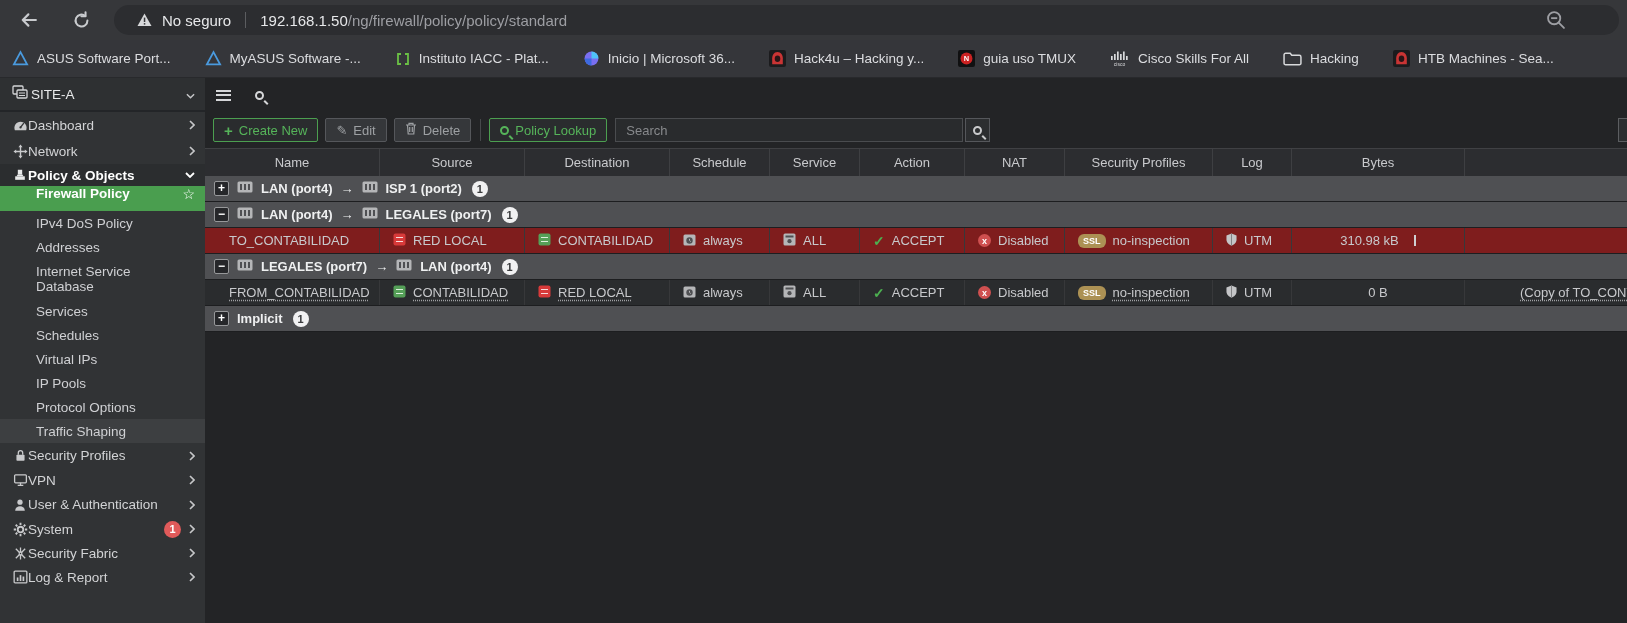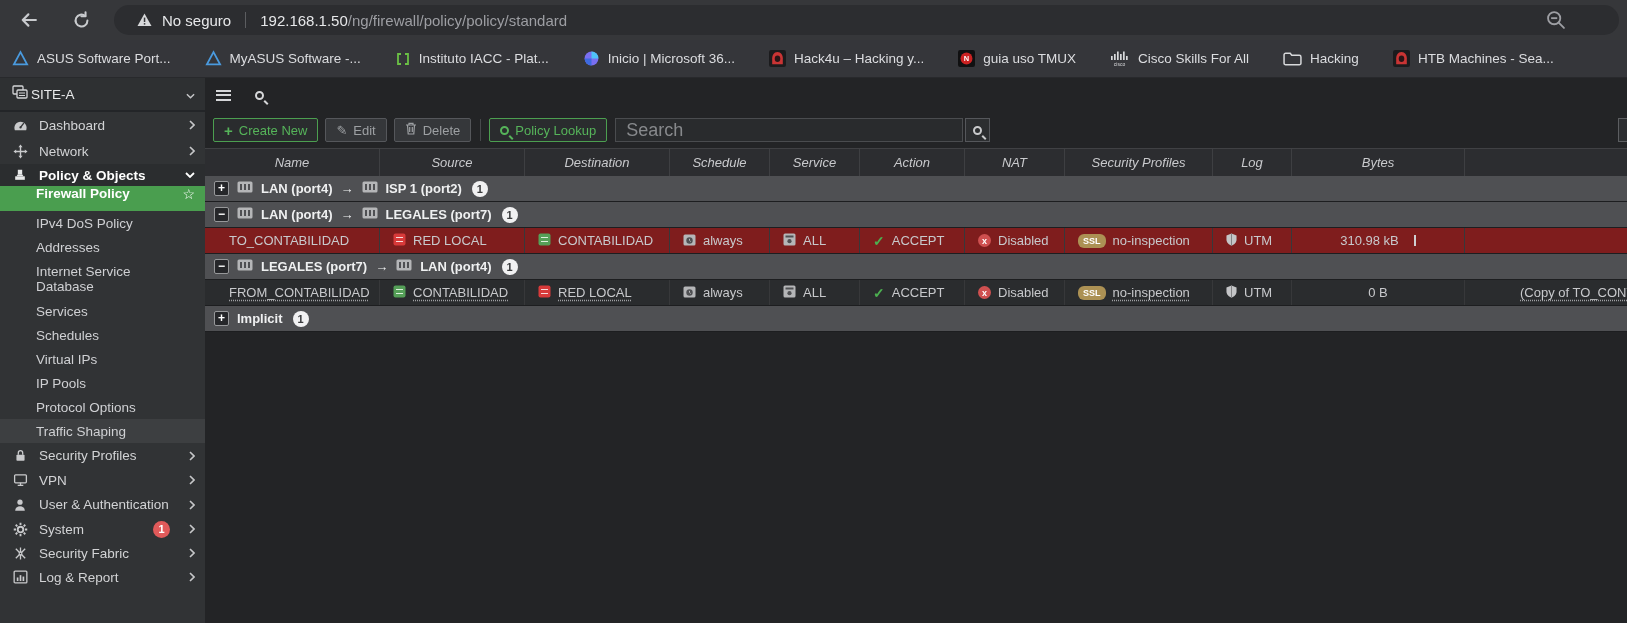--- a/index.html
+++ b/index.html
@@ -32,21 +32,21 @@
 
   
   .app { position:absolute; left:0; top:78px; width:1627px; height:545px; }
 
   
   .sidebar { position:absolute; left:0; top:0; width:205px; height:545px;
     background:#313335; color:#d2d3d5; font-size:13.5px; overflow:hidden; }
   .site-row { height:34px; background:#2e3032; border-bottom:2px solid #232528;
     display:flex; align-items:center; padding:0 10px 0 12px; color:#e8e9ea; }
   .site-row .lbl { margin-left:3px; }
-  .side-item { height:26px; display:flex; align-items:center; padding:0 10px 0 12px; gap:11px; }
+  .side-item { height:26px; display:flex; align-items:center; padding:0 10px 0 12px; }
   .side-item .lbl { flex:0 1 auto; }
   .side-item .chev { margin-left:auto; display:flex; }
   .icon16 { width:16px; display:flex; justify-content:center; }
   .section-open { background:#2b2d2f; color:#fff; font-weight:bold; }
   .sub-item { height:24px; display:flex; align-items:center; padding-left:36px; color:#cfd0d3; }
   .sub-wrap { height:40px; line-height:15px; display:flex; align-items:center;
     padding-left:36px; color:#cfd0d3; }
   .sub-wrap span { width:130px; }
   .sub-selected { background:#4a9e4f; color:#fff; font-weight:bold; height:25px;
     display:flex; align-items:flex-start; padding:0 10px 0 36px;gap:24px; }
@@ -74,34 +74,34 @@
     left:8px; top:7.5px; transform:rotate(-45deg); }
   .tbar2 { height:36px; display:flex; align-items:center; padding-left:8px; position:relative; }
   .btn { height:24px; display:flex; align-items:center; gap:6px; padding:0 10px;
     border:1px solid #55575b; background:#35373a; color:#9da0a3; font-size:13px;
     border-radius:2px; margin-right:7px; white-space:nowrap; }
   .btn.green { border-color:#4c9f50; color:#56b45a; background:#2a2c2e; }
   .btn .plus { font-weight:bold; font-size:15px; }
   .btn .pencil { font-size:13px; }
   .tsep { width:1px; height:22px; background:#47494c; margin:0 8px 0 2px; }
   .search-input { width:348px; height:24px; background:#292b2d; border:1px solid #4a4c4f;
-    color:#cfd0d2; font-size:18px; padding:1px 10px; font-family:"Liberation Sans",sans-serif;
+    color:#cfd0d2; font-size:13px; padding:1px 10px; font-family:"Liberation Sans",sans-serif;
     margin-left:1px; outline:none; }
   .search-input::placeholder { color:#87898c; }
   .mag-btn { width:25px; height:24px; border:1px solid #55575b; background:#2c2e30;
     color:#c9cacc; display:flex; align-items:center; justify-content:center; margin-left:2px; }
   .partial-btn { position:absolute; right:0; top:6px; width:9px; height:24px;
     border:1px solid #5c5e61; border-right:none; background:#2c2e30; }
 
   
   .grid-cols { display:grid;
     grid-template-columns:175px 145px 145px 100px 90px 105px 100px 148px 79px 173px 1fr; }
   .thead { height:28px; background:#2c2d30; border-top:1px solid #404144; }
   .th { display:flex; align-items:center; justify-content:center; color:#c9cacd;
-    font-size:13px; border-right:1px solid #3e3f42;font-style:italic; }
+    font-size:13px; border-right:1px solid #3e3f42; }
   .th:last-child { border-right:none; }
   .row { height:26px; border-bottom:1px solid #1d1e20; font-size:13px; }
   .group-row { background:#4f5053; display:flex; align-items:center; gap:8px;
     padding-left:9px; color:#eff0f1; font-weight:bold; }
   .expander { width:15px; height:15px; background:#26272a; border:1px solid #97989a;
     border-radius:2px; color:#fff; font-size:12px; line-height:13px; text-align:center;
     font-weight:bold; flex:none; }
   .cnt-badge { width:16px; height:16px; border-radius:50%; background:#f1f1f2; color:#3a3b3d;
     font-size:11px; font-weight:bold; display:flex; align-items:center; justify-content:center;
     margin-left:2px; flex:none; }

